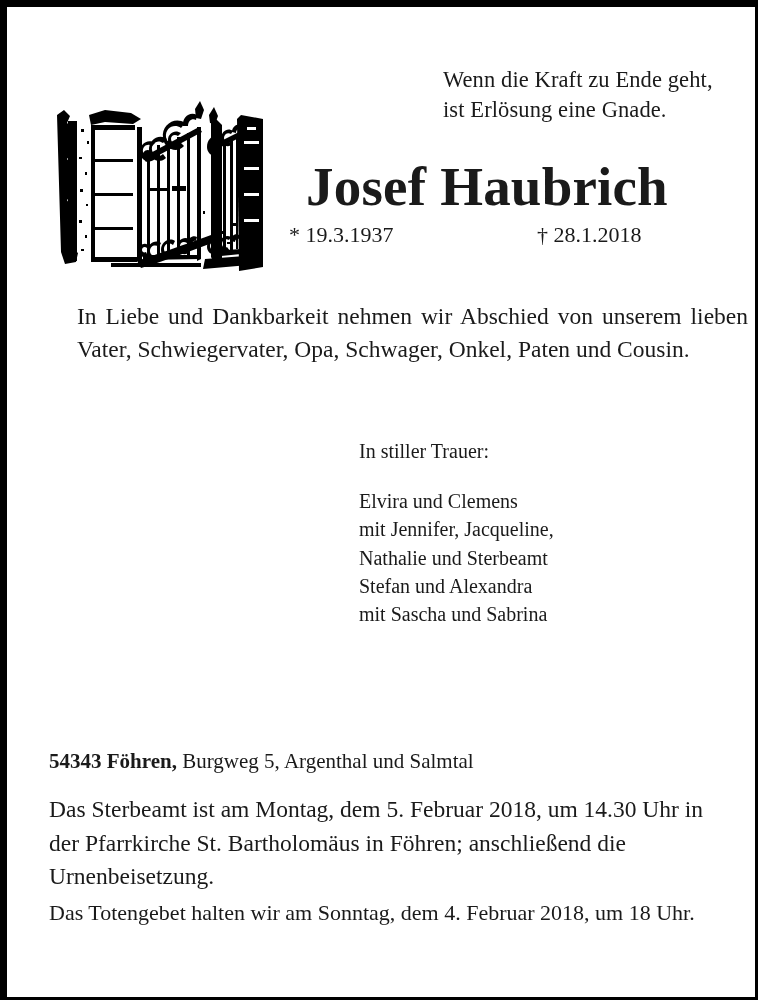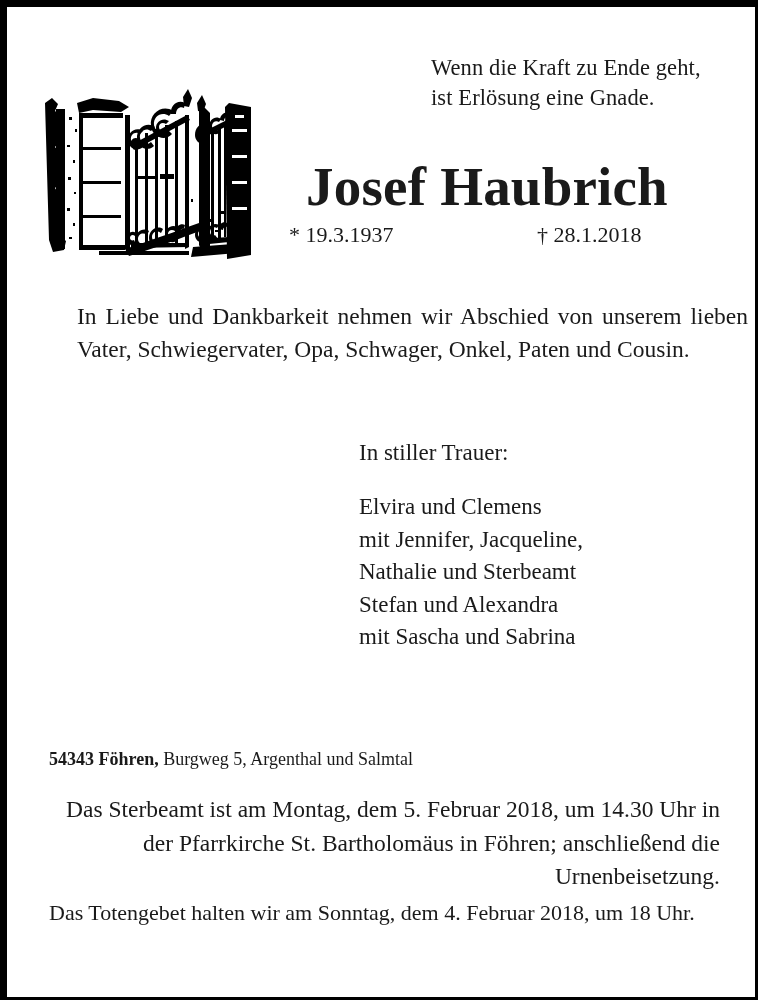--- a/index.html
+++ b/index.html
@@ -26,21 +26,21 @@
     border-right: 3px solid #000000;
     border-bottom: 3px solid #000000;
     overflow: hidden;
   }
 
   .sheet {
     position: relative;
     width: 100%;
     height: 100%;
     background: #ffffff;
-    padding: 4px;
+    padding: 16px;
   }
 
   
   .header-row {
     position: relative;
     height: 200px;
   }
 
   .gate-art {
     position: absolute;
@@ -109,46 +109,46 @@
     text-align-last: left;
     margin-left: 28px;
   }
 
   
   .mourners {
     position: absolute;
     left: 352px;
     top: 430px;
     width: 380px;
-    font-size: 23px;
+    font-size: 20px;
     line-height: 1.41;
   }
   .mourners-title { margin-bottom: 22px; white-space: nowrap; }
   .mourners-list div { white-space: nowrap; }
 
   
   .address-line {
     position: absolute;
     left: 42px;
     top: 740px;
     width: 671px;
-    font-size: 18px;
+    font-size: 21px;
     line-height: 1.4;
   }
   .address-line .bold { font-weight: bold; }
 
   
   .service-text {
     position: absolute;
     left: 42px;
     top: 786px;
     width: 671px;
     font-size: 23.5px;
     line-height: 1.43;
-    text-align: right;
+    text-align: left;
   }
 
   .prayer-text {
     position: absolute;
     left: 42px;
     top: 890px;
     width: 671px;
     font-size: 22px;
     line-height: 1.43;
     text-align: left;

